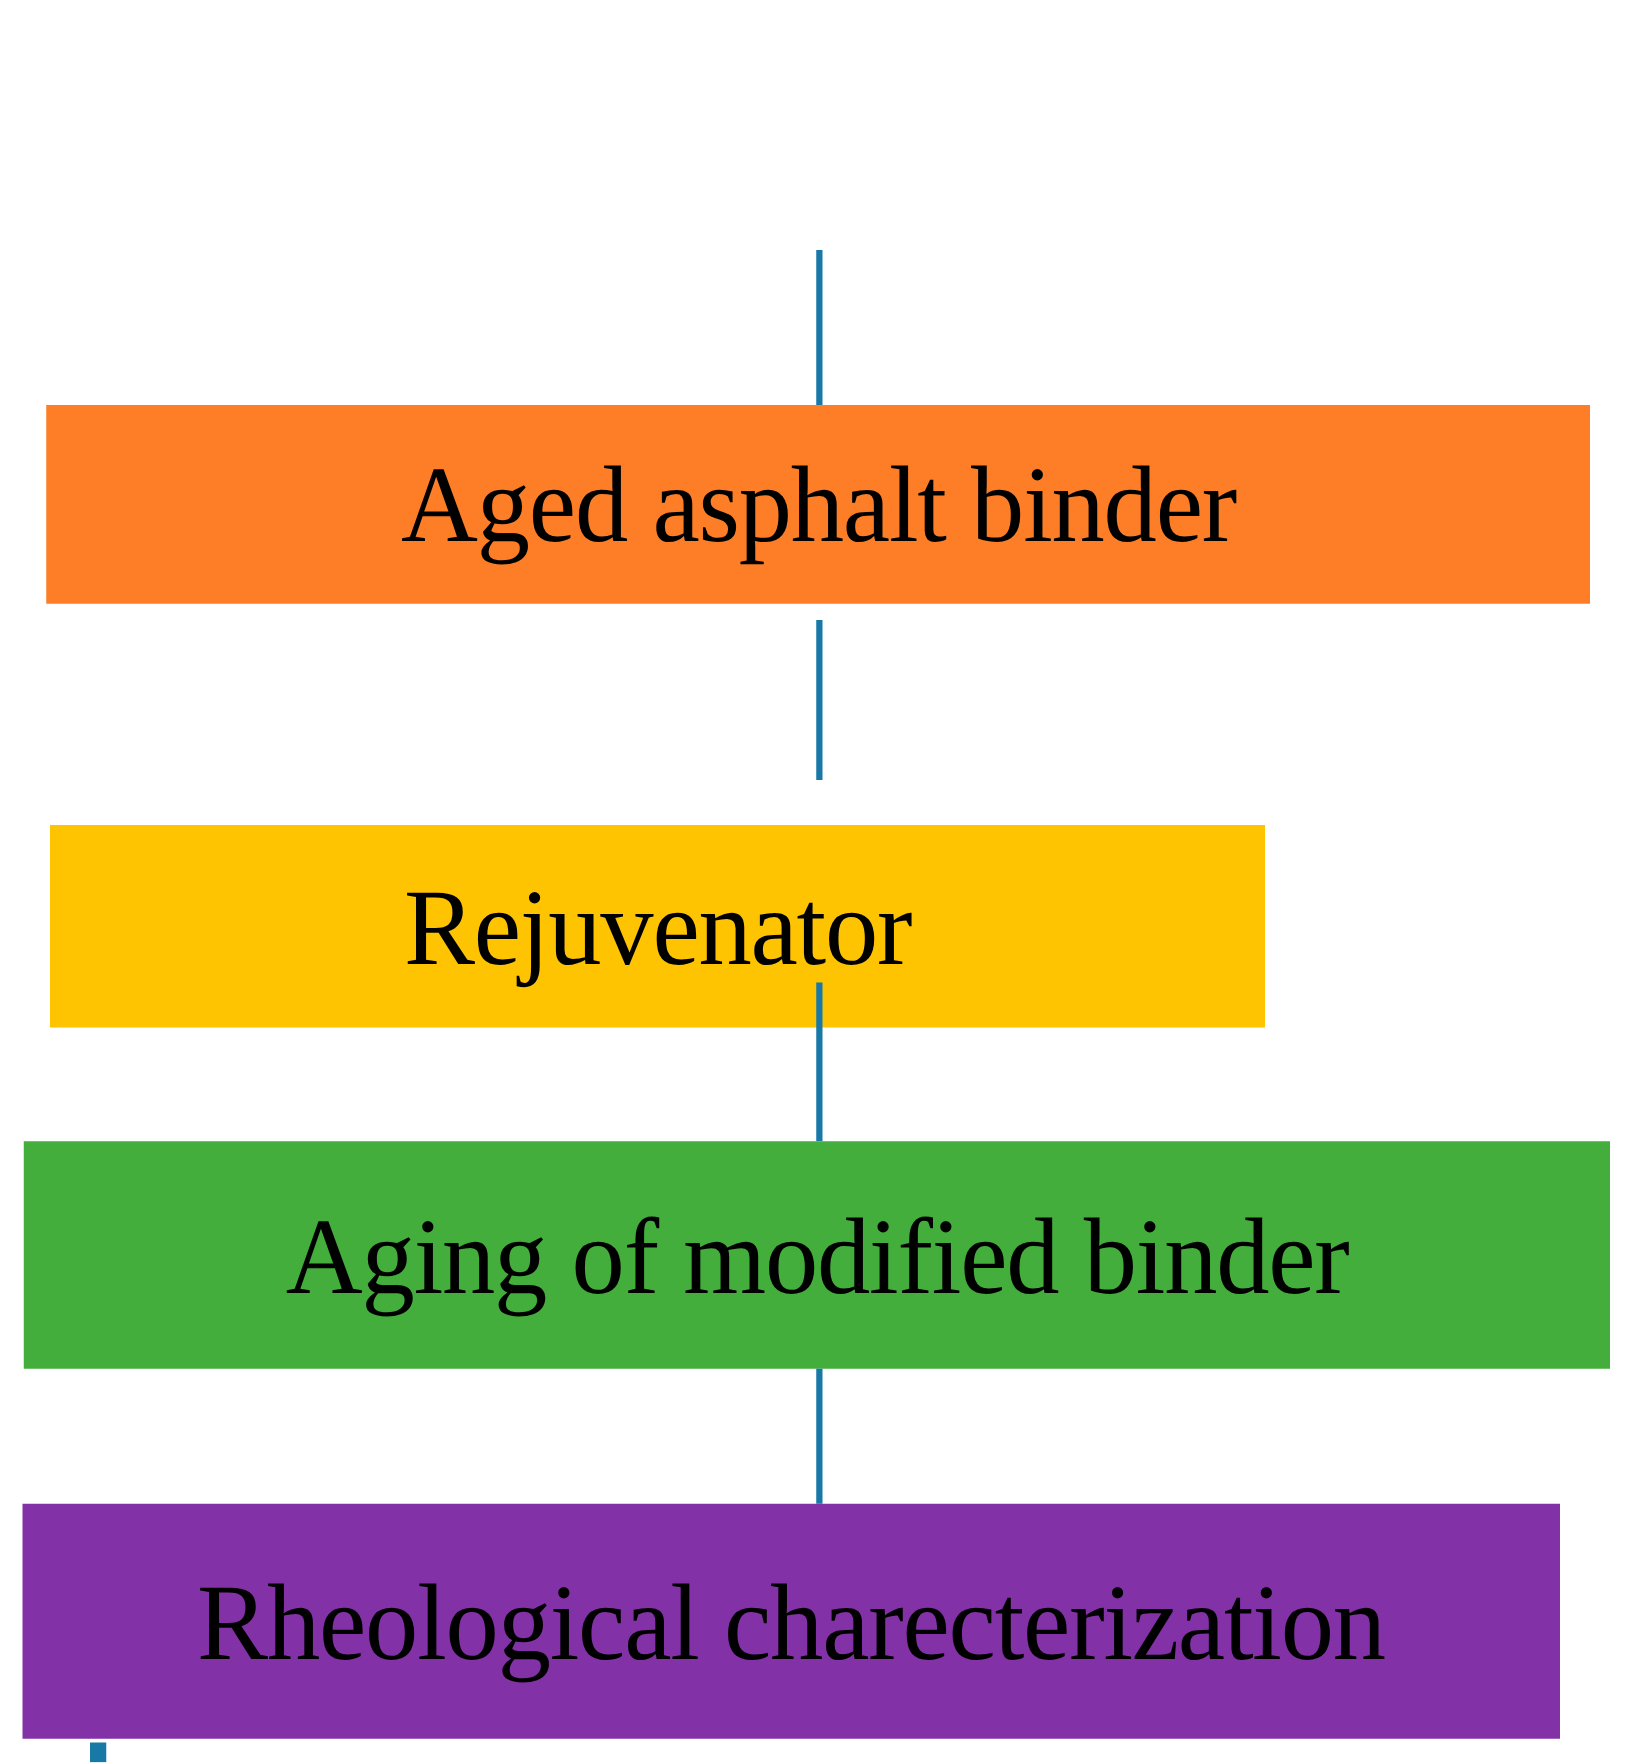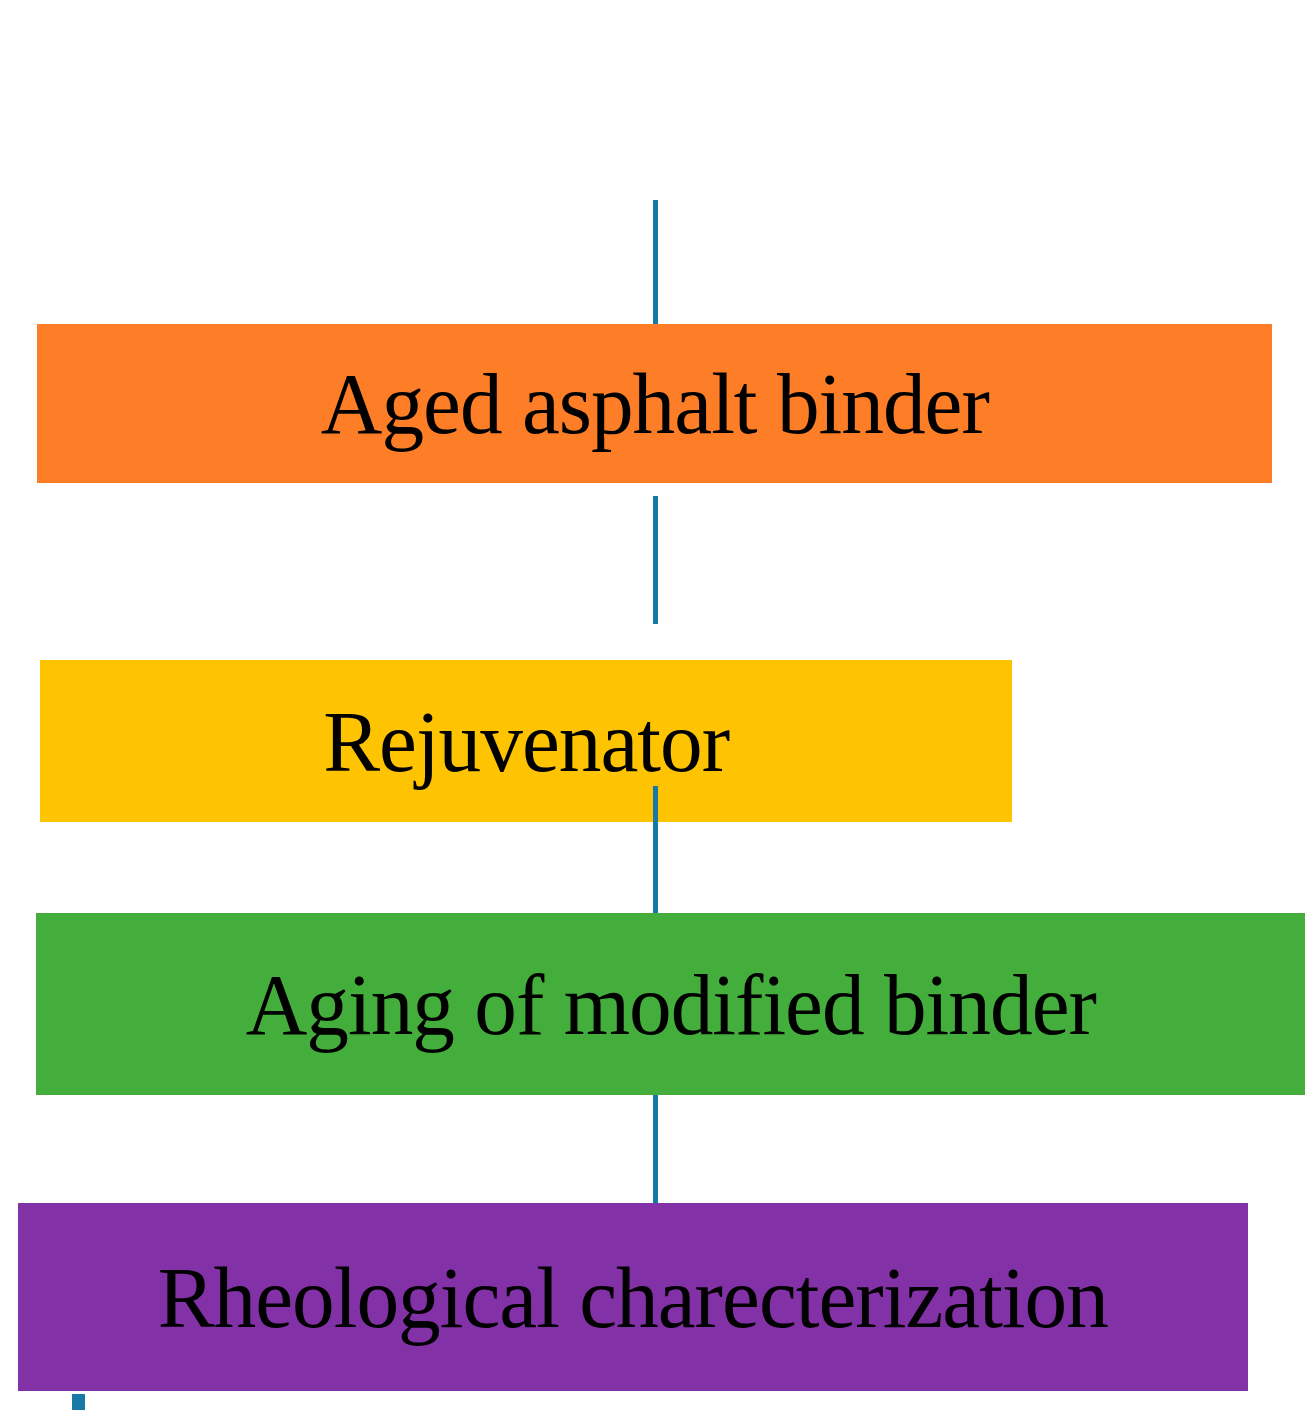--- a/index.html
+++ b/index.html
@@ -27,21 +27,21 @@
     font-size: 87px;
     line-height: 1;
     letter-spacing: -1px;
     white-space: nowrap;
     transform: scaleX(0.98);
   }
   
   .step-0 { left: 75px;  top: 20px;   width: 1199px; height: 180px; }
   .step-1 { left: 37px;  top: 324px;  width: 1235px; height: 159px; }
   .step-2 { left: 40px;  top: 660px;  width: 972px; height: 162px; }
-  .step-3 { left: 36px;  top: 913px;  width: 1269px; height: 182px; }
+  .step-3 { left: 19px;  top: 913px;  width: 1269px; height: 182px; }
   .step-4 { left: 18px;  top: 1203px; width: 1230px; height: 188px; }
 
   .connector {
     position: absolute;
     width: 5px;
     left: 653px;
   }
   .connector-0 { top: 200px;  height: 124px; }
   .connector-1 { top: 496px;  height: 128px; }
   .connector-2 { top: 786px;  height: 127px; }

